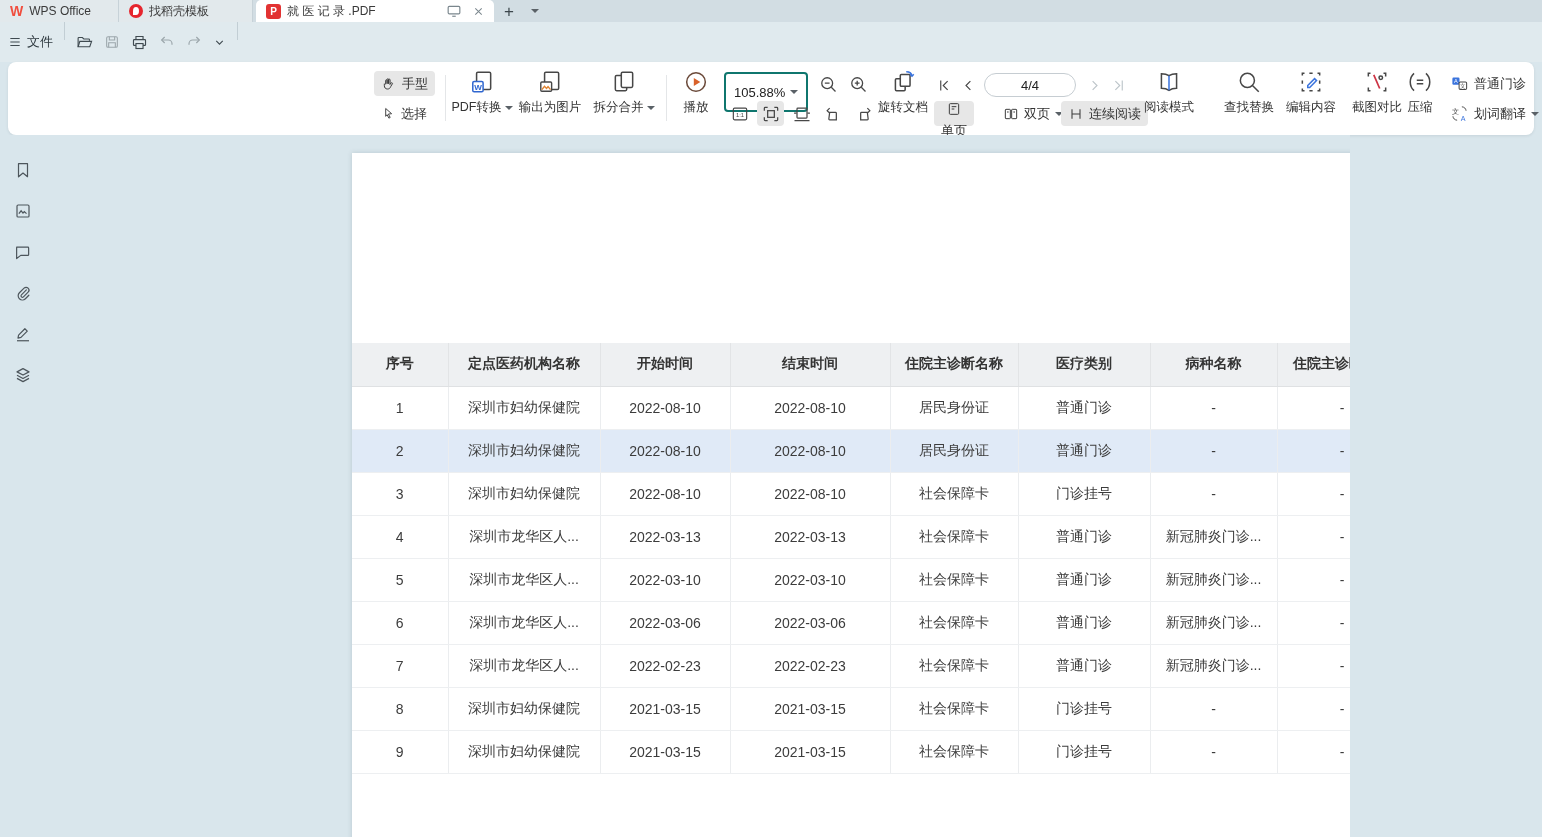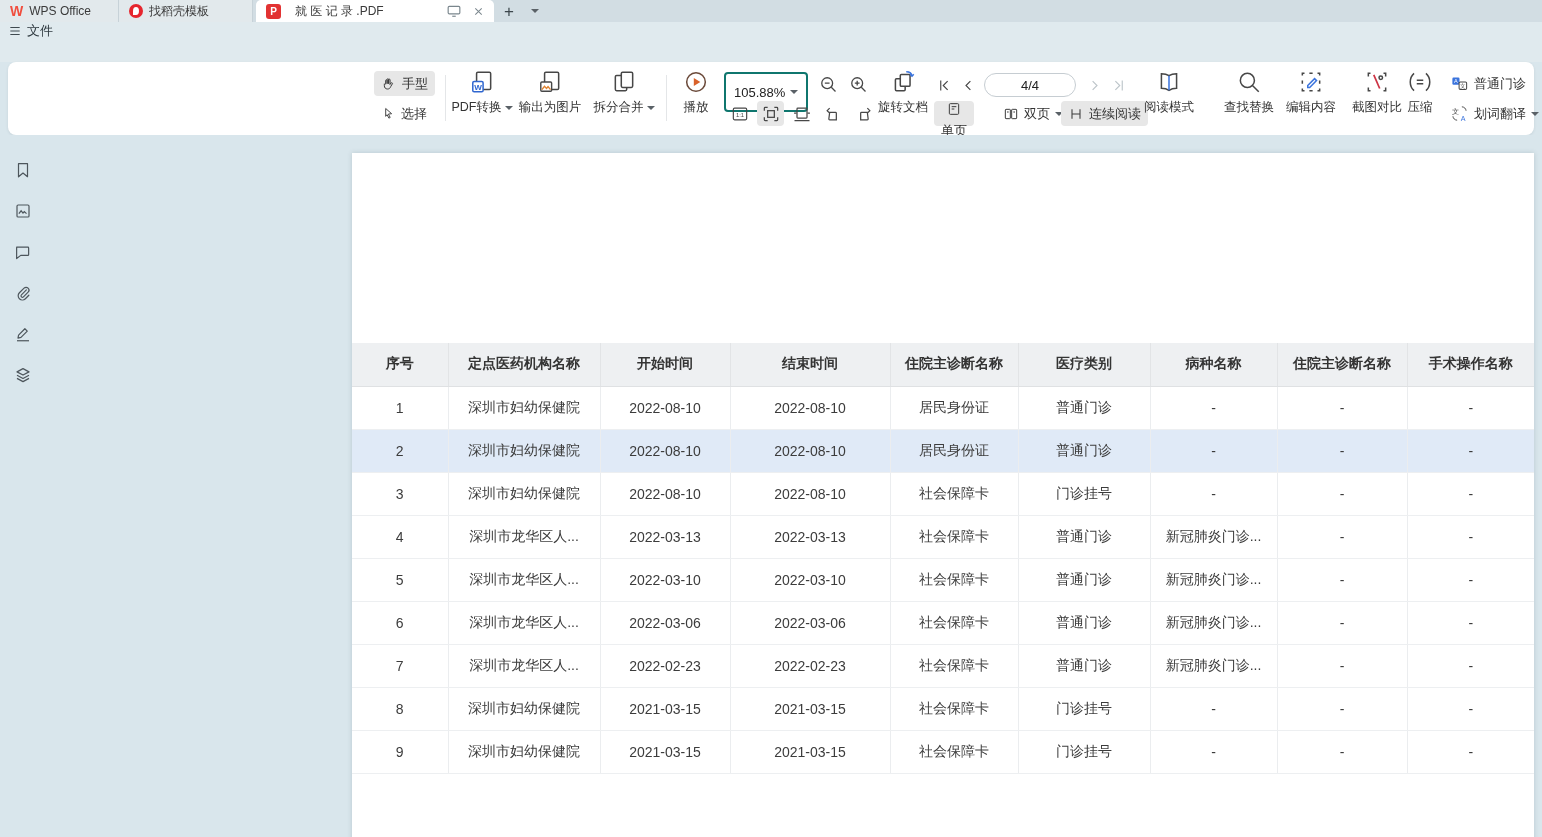--- a/index.html
+++ b/index.html
@@ -9,34 +9,34 @@
   .ic { display:inline-flex; align-items:center; justify-content:center; }
 
   
   .titlebar { position:absolute; left:0; top:0; width:1542px; height:22px; background:#d2dde3; display:flex; align-items:stretch; }
   .tab { display:flex; align-items:center; gap:6px; padding:0 10px; font-size:12px; color:#3a3a3a; }
   .tab.inactive { background:#e2e9ec; border-right:1px solid #c7d2d8; }
   .tab.inactive.first { width:119px; }
   .tab.inactive.second { width:134px; }
   .tab.active { background:#ffffff; width:238px; border-radius:5px 5px 0 0; margin-left:3px; }
   .tab-title { white-space:nowrap; overflow:hidden; }
-  .tab.active .tab-title { flex:1;margin-left:8px; }
+  .tab.active .tab-title { flex:1; }
   .wps-logo { font-weight:bold; font-size:14px; color:#f04e3e; line-height:1; }
   .docer-logo { width:14px; height:14px; border-radius:50%; background:#e6252d; position:relative; }
   .docer-logo::after { content:""; position:absolute; left:4px; top:3px; width:6px; height:8px; border-radius:50% 50% 50% 0; background:#fff; }
   .pdf-logo { width:15px; height:15px; border-radius:3px; background:#e23333; color:#fff; font-size:10px; font-weight:bold; display:flex; align-items:center; justify-content:center; }
   .tab-btn { color:#7a868d; margin-left:6px; }
   .bar-btn { display:flex; align-items:center; justify-content:center; color:#4a555c; }
   .plus-glyph { font-size:17px; font-weight:400; line-height:1; color:#3c464c; }
   .caret { width:8px; height:6px; position:relative; display:inline-block; }
   .caret::before { content:""; position:absolute; left:0; top:1px; border:4px solid transparent; border-top:4px solid #5a6167; }
 
   
   .quickbar { position:absolute; left:0; top:22px; width:1542px; height:40px; background:#e0eaee; }
-  .qleft { position:absolute; left:8px; top:0; height:40px; display:flex; gap:11px;flex-direction:column; }
+  .qleft { position:absolute; left:8px; top:0; height:40px; display:flex; gap:11px; }
   .file-btn { display:flex; align-items:center; gap:5px; font-size:13px; color:#2f3a40; }
   .qdiv { width:1px; height:18px; background:#c2ced4; }
   .qicon { color:#3f4a50; }
   .qicon.disabled { opacity:.42; }
   .menubar { position:absolute; left:738px; top:0; height:40px; display:flex; align-items:center; gap:30px; }
   .menu-item { position:relative; font-size:13.5px; color:#333; height:40px; display:flex; align-items:center; cursor:default; }
   .menu-item.active { color:#c5352f; font-weight:bold; }
   .menu-item.active::after { content:""; position:absolute; left:50%; transform:translateX(-50%); bottom:3px; width:26px; height:3px; background:#c5352f; border-radius:2px; }
   .ai-item { display:flex; align-items:center; gap:5px; margin-left:26px; font-size:13.5px; color:#333; }
   .menu-search { margin-left:18px; color:#3f4a50; }
@@ -49,21 +49,21 @@
   .btn-big { display:flex; flex-direction:column; align-items:center; justify-content:flex-start; gap:4px; font-size:12.5px; color:#333; text-align:center; }
   .btn-big .lab { display:flex; align-items:center; gap:3px; white-space:nowrap; }
   .vdiv { width:1px; height:46px; background:#e4e6e8; top:13px; }
   .zoom-box { display:flex; align-items:center; justify-content:space-between; padding:0 8px; width:84px; height:40px; border:2px solid #0f766e; border-radius:4px; font-size:13px; color:#222; background:#fff; }
   .page-box { width:92px; height:24px; border:1px solid #c6cdd2; border-radius:12px; background:#fff; }
   .page-box input { width:100%; height:100%; border:none; outline:none; background:transparent; text-align:center; font-size:13px; color:#222; font-family:inherit; }
   .navbtn { width:20px; height:24px; display:flex; align-items:center; justify-content:center; color:#444; }
   .navbtn.disabled { color:#bcc4c9; }
 
   
-  .workspace { position:absolute; left:0; top:135px; width:1542px; height:702px; background:#d9e6ec; overflow:hidden; }
+  .workspace { position:absolute; left:0; top:135px; width:1350px; height:702px; background:#d9e6ec; overflow:hidden; }
   .side-rail { position:absolute; left:0; top:26px; width:45px; display:flex; flex-direction:column; align-items:center; gap:23px; }
   .side-btn { width:18px; height:18px; color:#4d565c; }
   .page { position:absolute; left:352px; top:18px; width:1182px; height:700px; background:#fff; box-shadow:0 0 5px rgba(50,70,80,.18); }
 
   
   .doc-table-wrap { position:absolute; left:0; top:190px; width:1182px; }
   table.rec { border-collapse:collapse; table-layout:fixed; width:1182px; }
   table.rec th { height:43px; background:#eef0f2; font-size:14px; font-weight:bold; color:#343434; border-right:1px solid #e2e4e6; border-bottom:1px solid #dfe1e3; text-align:center; }
   table.rec td { height:43px; font-size:14px; color:#3c3c3c; text-align:center; border-right:1px solid #ebedef; border-bottom:1px solid #edeff1; background:#fff; white-space:nowrap; overflow:hidden; }
   table.rec th:last-child, table.rec td:last-child { border-right:none; }

